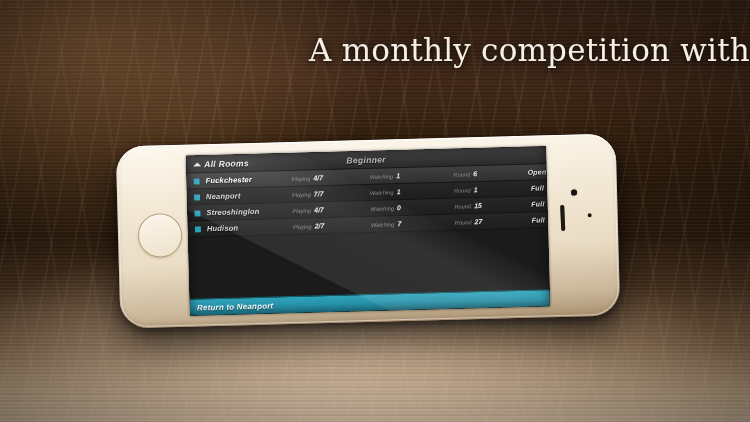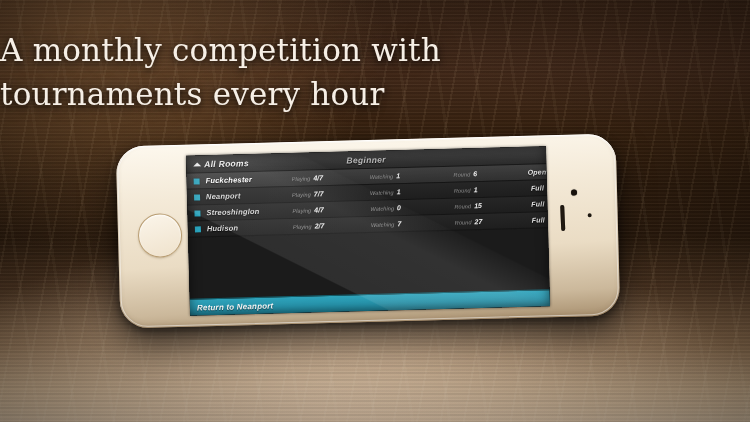--- a/index.html
+++ b/index.html
@@ -38,21 +38,21 @@
     mix-blend-mode:screen;opacity:.55;
   }
   .vignette{
     position:absolute;inset:0;
     background:radial-gradient(ellipse 560px 330px at 375px 200px, rgba(0,0,0,0) 40%, rgba(0,0,0,.45) 100%);
   }
 
   
   .headline{
     position:absolute;left:0;right:0;top:28px;
-    text-align:left;color:#f6efe6;
+    text-align:right;color:#f6efe6;
     font-family:"DejaVu Serif",serif;
     font-size:31px;line-height:1.42;font-weight:400;
     letter-spacing:.2px;
     text-shadow:0 2px 6px rgba(0,0,0,.75), 0 0 18px rgba(0,0,0,.5);
   }
   .headline .l2{display:block;}
 
   
   .phone{
     position:absolute;left:118px;top:140px;width:500px;height:182px;
@@ -193,21 +193,20 @@
 <div class="stage">
 
   <div class="wood">
     <div class="wood-grain"></div>
     <div class="wood-speck"></div>
   </div>
   <div class="vignette"></div>
 
   <div class="headline">
     <span>A monthly competition with</span>
-    <span class="l2">tournaments every hour</span>
   </div>
 
   <div class="phone">
     <div class="phone-body"></div>
     <div class="phone-edge"></div>
 
     <div class="home-btn"></div>
     <div class="camera"></div>
     <div class="earpiece"></div>
     <div class="sensor"></div>

